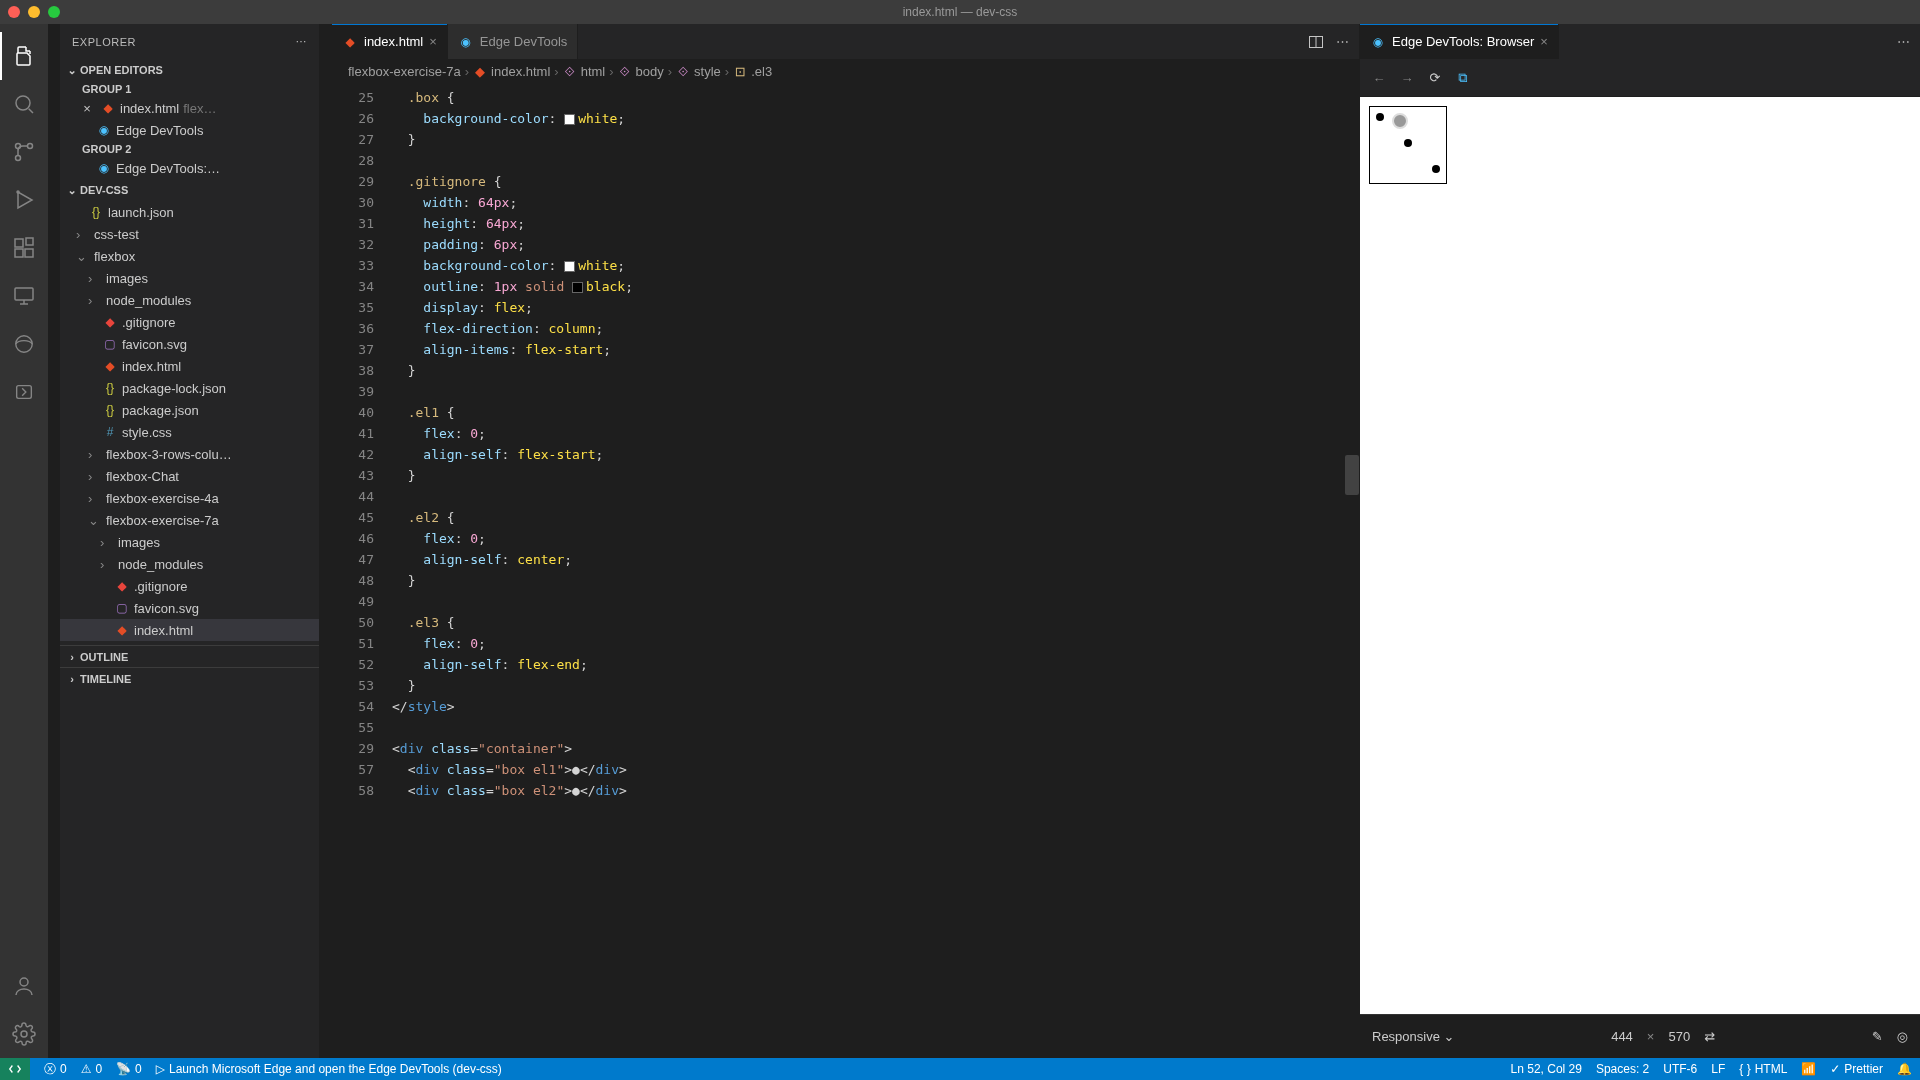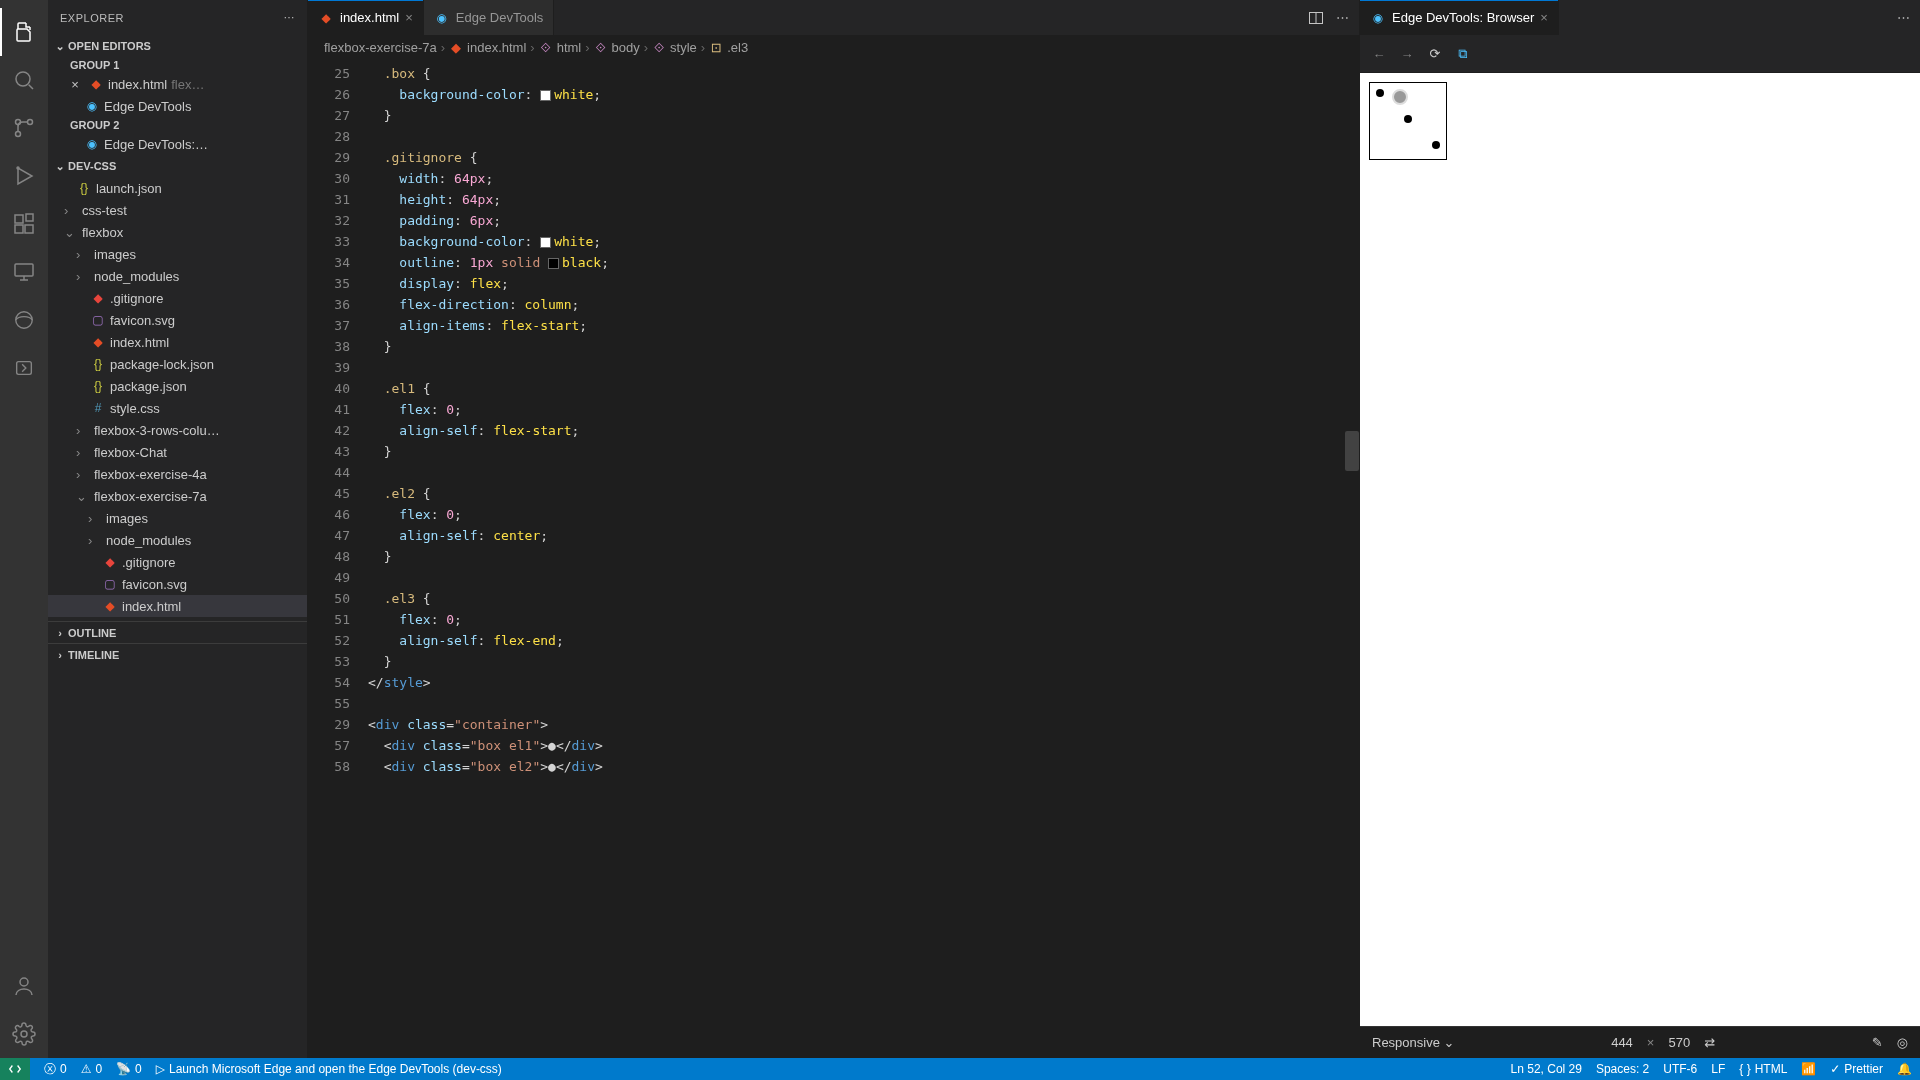--- a/index.html
+++ b/index.html
@@ -23,21 +23,21 @@
 }
 .traffic-lights { display: flex; gap: 8px; }
 .traffic-light { width: 12px; height: 12px; border-radius: 50%; }
 .tl-red { background: #ff5f56; }
 .tl-yellow { background: #ffbd2e; }
 .tl-green { background: #27c93f; }
 .title-text {
   position: absolute; left: 50%; transform: translateX(-50%);
   color: #999; font-size: 12px;
 }
-.main { flex: 1; display: flex; min-height: 0; }
+.main { flex: 1; display: flex; min-height: 0; gap: 12px; }
 .activity-bar {
   width: 48px; background: #333333;
   display: flex; flex-direction: column; align-items: center;
   padding-top: 8px;
 }
 .activity-item {
   width: 48px; height: 48px;
   display: flex; align-items: center; justify-content: center;
   color: #858585; cursor: pointer; position: relative;
 }
@@ -134,37 +134,45 @@
 .browser-viewport { flex:1; background:#fff; position:relative; padding:10px;}
 .preview-container{
   width:76px; height:76px; padding:6px; background:#fff; outline:1px solid #000;
   display:flex; flex-direction:column; align-items:flex-start;
 }
 .pv-dot { width:8px; height:8px; background:#000; border-radius:50%; }
 .pv-dot.d-mid{ align-self:center;} .pv-dot.d-end{ align-self:flex-end;}
 .pv-dot + .pv-dot { margin-top:18px; }
 .cursor-ball{ position:absolute; left:22px; top:6px; width:16px; height:16px; background:#999; border-radius:50%; border:2px solid #ddd;}
 .browser-status {
-  height: 32px; background:#1e1e1e; border-top:1px solid #333;
+  height: 44px; background:#1e1e1e; border-top:1px solid #333;
   display:flex; align-items:center; gap:14px; padding:0 12px; color:#ccc; font-size:13px;
 }
 .browser-status .sep-x { color:#888;}
 .statusbar {
   height: 22px; background: #007acc; color: #fff;
   display: flex; align-items: center; font-size: 12px; padding: 0 8px; gap: 14px;
 }
 .statusbar .remote { background:#16825d; margin:-0 0 0 -8px; padding:0 8px; height:100%; display:flex; align-items:center;}
 .statusbar .grow { flex: 1; }
 .statusbar span { display:inline-flex; align-items:center; gap:4px;}
 svg { display:block; }
 </style>
 </head>
 <body>
 
 <div class="window">
+  <div class="titlebar">
+    <div class="traffic-lights">
+      <div class="traffic-light tl-red"></div>
+      <div class="traffic-light tl-yellow"></div>
+      <div class="traffic-light tl-green"></div>
+    </div>
+    <div class="title-text">index.html — dev-css</div>
+  </div>
 
   <div class="main">
     <div class="activity-bar">
       <div class="activity-item active">
         <svg width="24" height="24" viewBox="0 0 24 24" fill="none" stroke="currentColor" stroke-width="1.5">
             <path d="M14 3H7a1 1 0 0 0-1 1v5"></path>
             <path d="M14 3v4h4"></path>
             <path d="M18 7v3"></path>
             <path d="M6 9h9l3 3v8a1 1 0 0 1-1 1H6a1 1 0 0 1-1-1V10a1 1 0 0 1 1-1z"></path>
           </svg>

